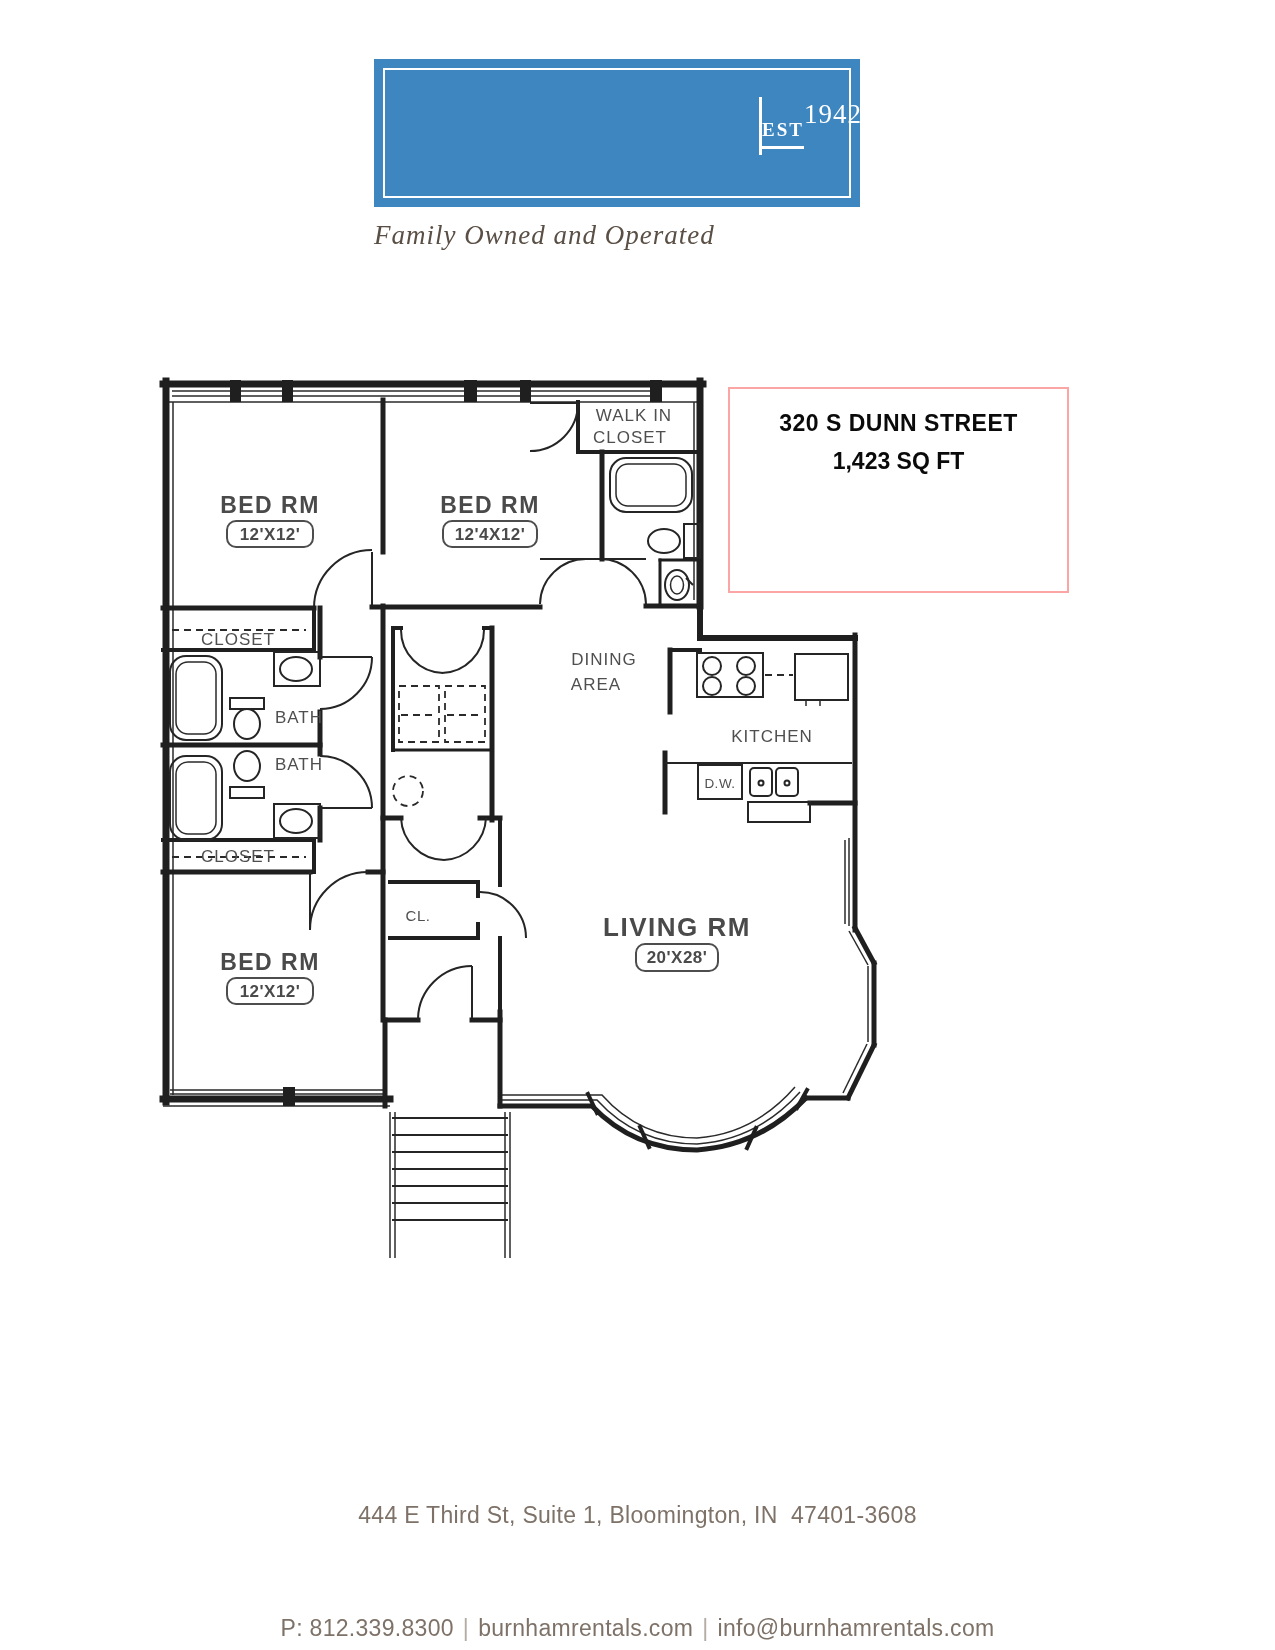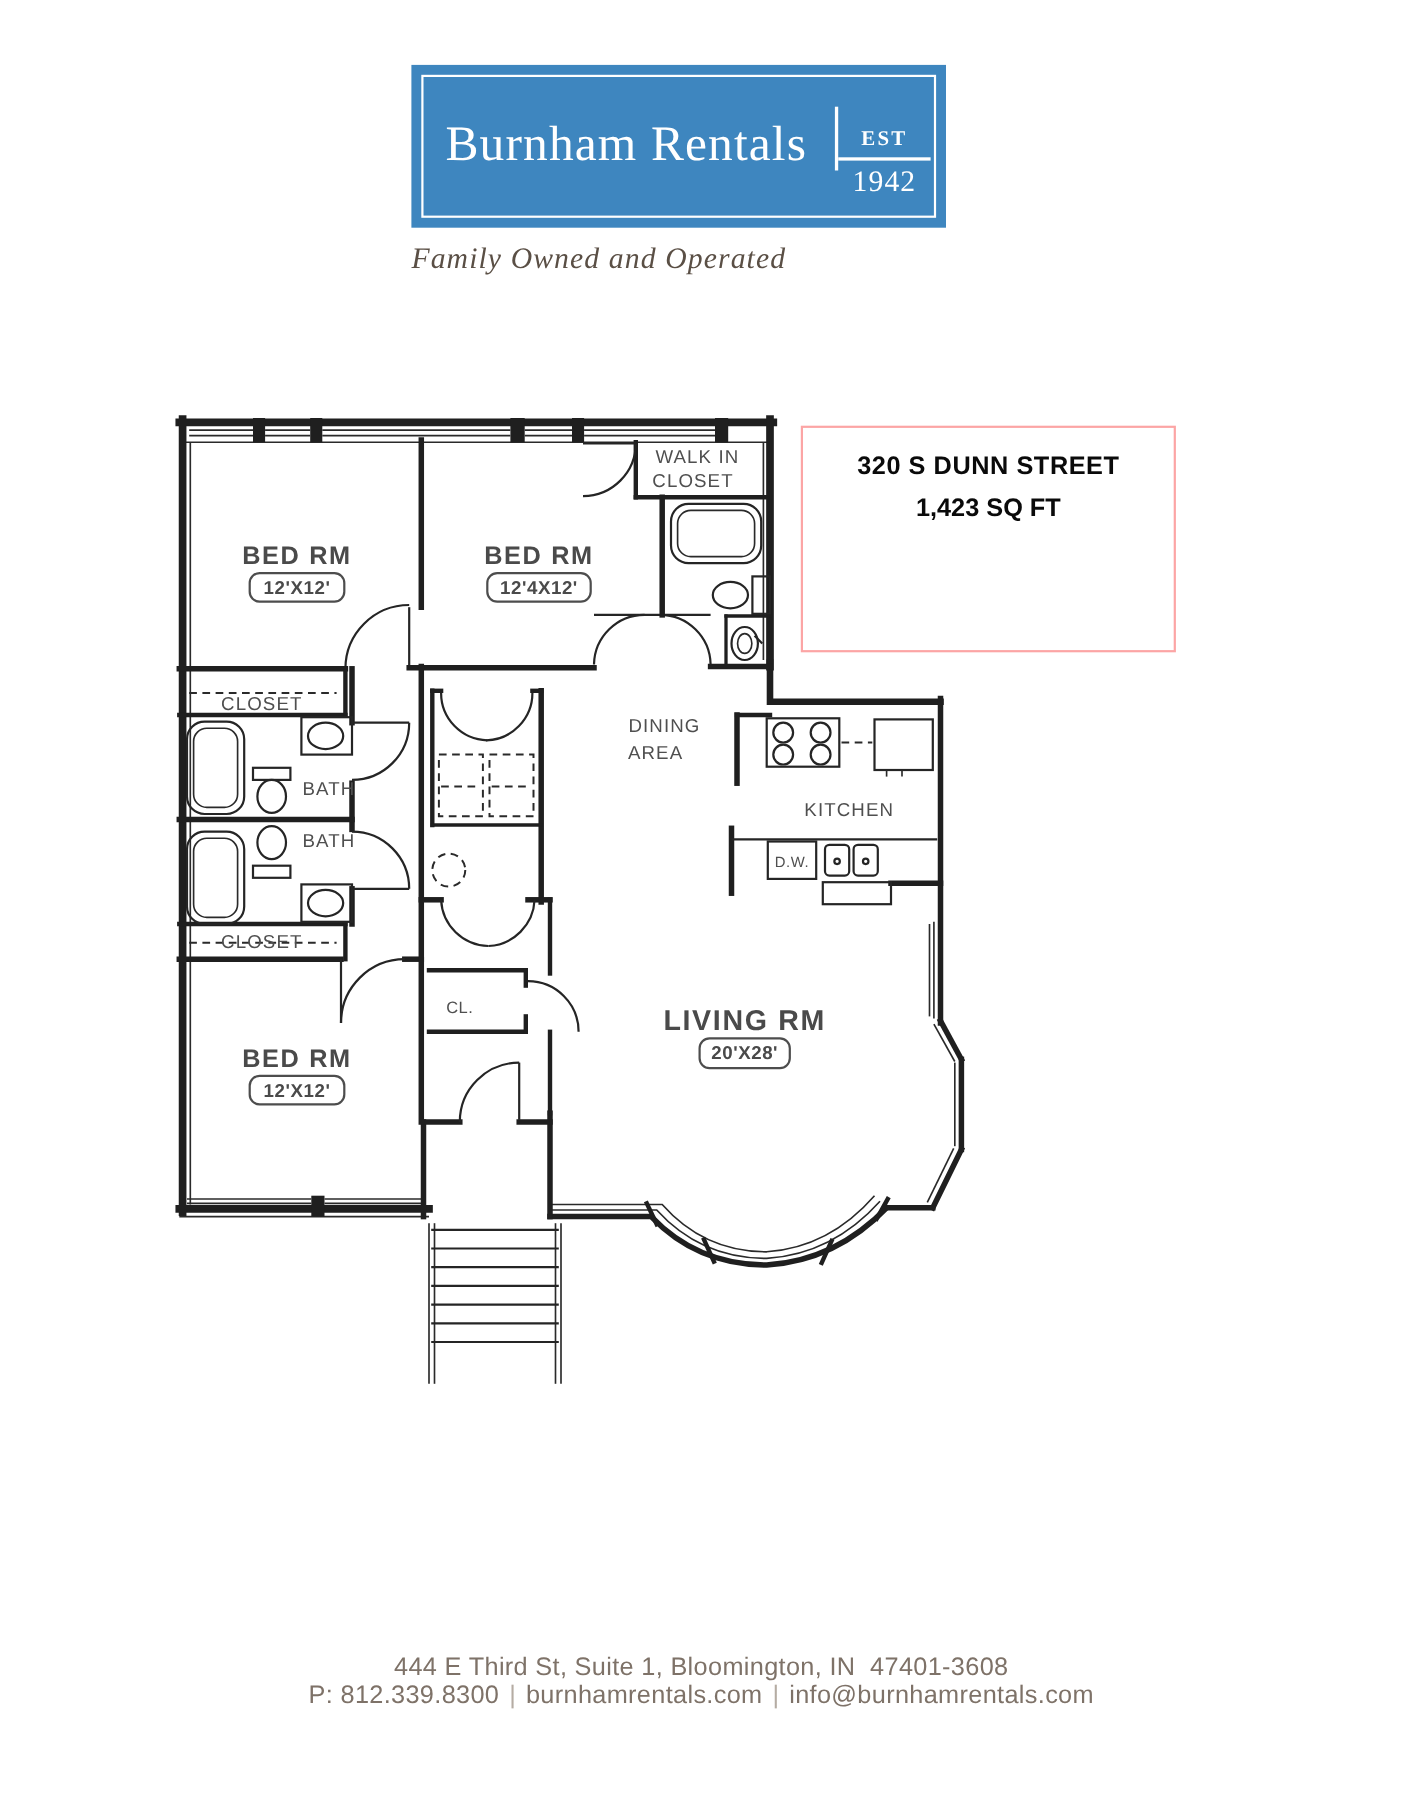--- a/index.html
+++ b/index.html
@@ -6,21 +6,21 @@
   body{width:1275px;height:1650px;position:relative;font-family:"Liberation Sans",sans-serif;}
 
   
   .logo-box{position:absolute;left:374px;top:59px;width:486px;height:148px;background:#3e86bf;}
   .logo-inner{position:absolute;inset:9px;border:2.5px solid #ffffff;}
   .brand{position:absolute;left:31px;top:50%;transform:translateY(-55%);
          font-family:"Liberation Serif",serif;font-size:45px;color:#ffffff;
          letter-spacing:1px;white-space:nowrap;}
   .est-group{position:absolute;right:14px;top:36px;display:flex;height:86px;}
   .est-bar{width:3px;height:58px;background:#ffffff;margin-top:2px;}
-  .est-col{display:flex;flex-direction:column;width:84px;font-family:"Liberation Serif",serif;color:#ffffff;}
+  .est-col{display:flex;flex-direction:row;width:84px;font-family:"Liberation Serif",serif;color:#ffffff;}
   .est-top{height:46px;display:flex;align-items:flex-end;justify-content:center;
            border-bottom:3px solid #ffffff;padding-bottom:5px;
            font-size:19px;font-weight:bold;letter-spacing:2px;}
   .est-year{padding-top:4px;text-align:center;font-size:27px;letter-spacing:1px;}
   .tagline{position:absolute;left:374px;top:220px;width:486px;text-align:left;
            font-family:"Liberation Serif",serif;font-style:italic;font-size:27px;
            color:#5a4f45;letter-spacing:1px;}
 
   
   .info-box{position:absolute;left:728px;top:387px;width:337px;height:202px;
@@ -45,29 +45,28 @@
   .sub-label{font-size:17px;letter-spacing:1px;text-anchor:middle;fill:#4f4f4f;}
   .pill{stroke:#4d4d4d;stroke-width:2;fill:#ffffff;}
   .pill-text{font-size:17px;font-weight:bold;letter-spacing:.5px;text-anchor:middle;}
   .tiny{font-size:13.5px;letter-spacing:.5px;text-anchor:middle;fill:#4f4f4f;}
   .cl-label{font-size:15px;letter-spacing:.5px;text-anchor:middle;fill:#4f4f4f;}
 
   
   .footer{position:absolute;left:0;width:1275px;text-align:center;color:#7e7268;
           font-size:23px;letter-spacing:.3px;white-space:pre-wrap;}
   .footer-1{top:1492px;margin-top:10px;}
-  .footer-2{top:1527px;}
+  .footer-2{top:1615px;}
   .sep{color:#b5aca3;padding:0 9px;}
 </style>
 </head>
 <body>
 
 <div class="logo-box">
   <div class="logo-inner"></div>
-  <div class="brand">Burnham Rentals</div>
   <div class="est-group">
     <div class="est-bar"></div>
     <div class="est-col">
       <div class="est-top">EST</div>
       <div class="est-year">1942</div>
     </div>
   </div>
 </div>
 <div class="tagline">Family Owned and Operated</div>
 

